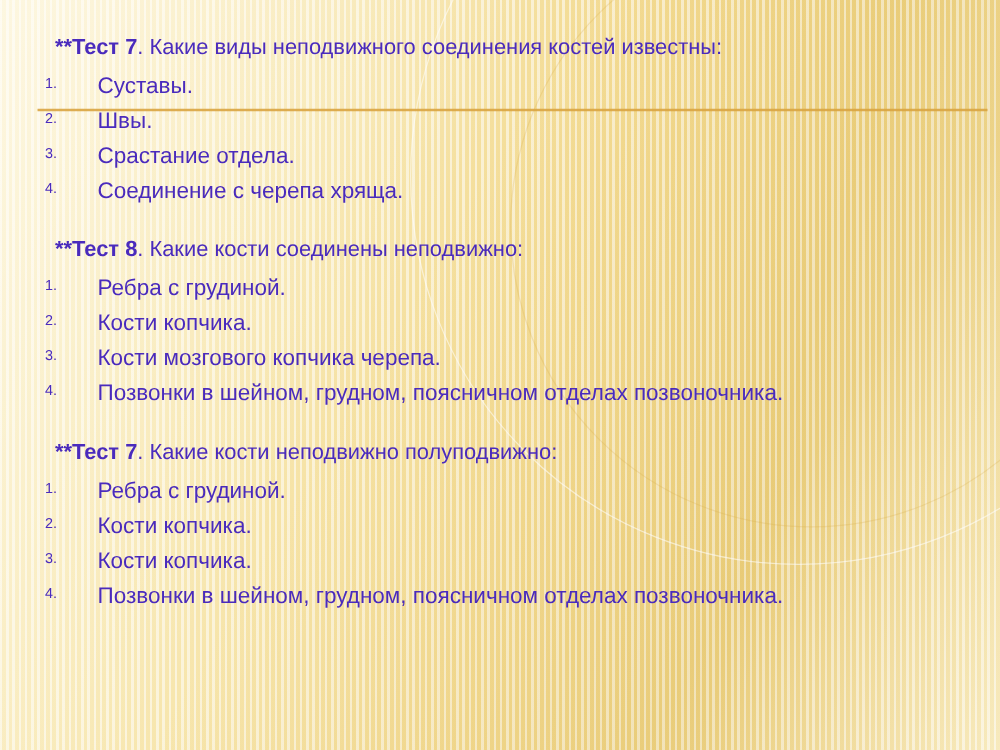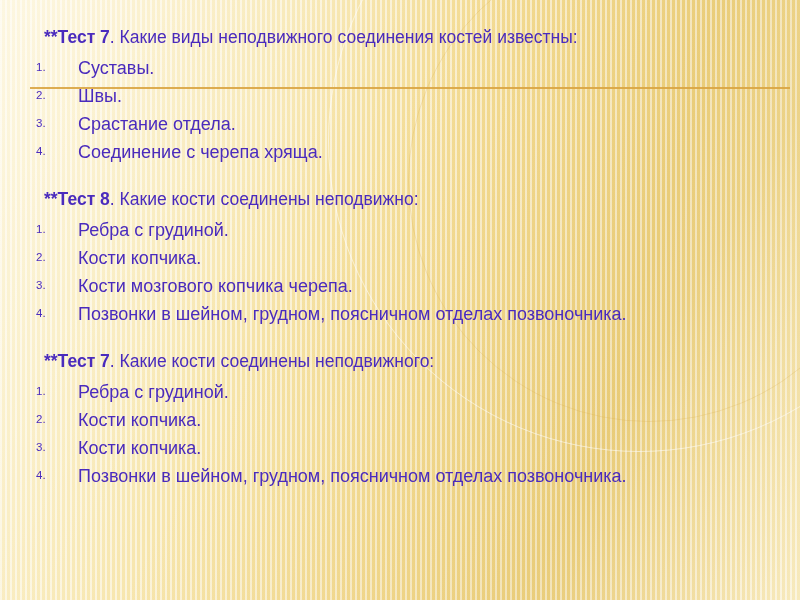--- a/index.html
+++ b/index.html
@@ -124,21 +124,21 @@
       <p class="q"><b>**Тест 8</b><span>. Какие кости соединены неподвижно:</span></p>
       <ol class="answers">
         <li>Ребра с грудиной.</li>
         <li>Кости копчика.</li>
         <li>Кости мозгового копчика черепа.</li>
         <li>Позвонки в шейном, грудном, поясничном отделах позвоночника.</li>
       </ol>
     </div>
 
     <div class="block">
-      <p class="q"><b>**Тест 7</b><span>. Какие кости соединены неподвижного:</span></p>
+      <p class="q"><b>**Тест 7</b><span>. Какие кости неподвижно полуподвижно:</span></p>
       <ol class="answers">
         <li>Ребра с грудиной.</li>
         <li>Кости копчика.</li>
         <li>Кости копчика.</li>
         <li>Позвонки в шейном, грудном, поясничном отделах позвоночника.</li>
       </ol>
     </div>
 
   </div>
 </div>

